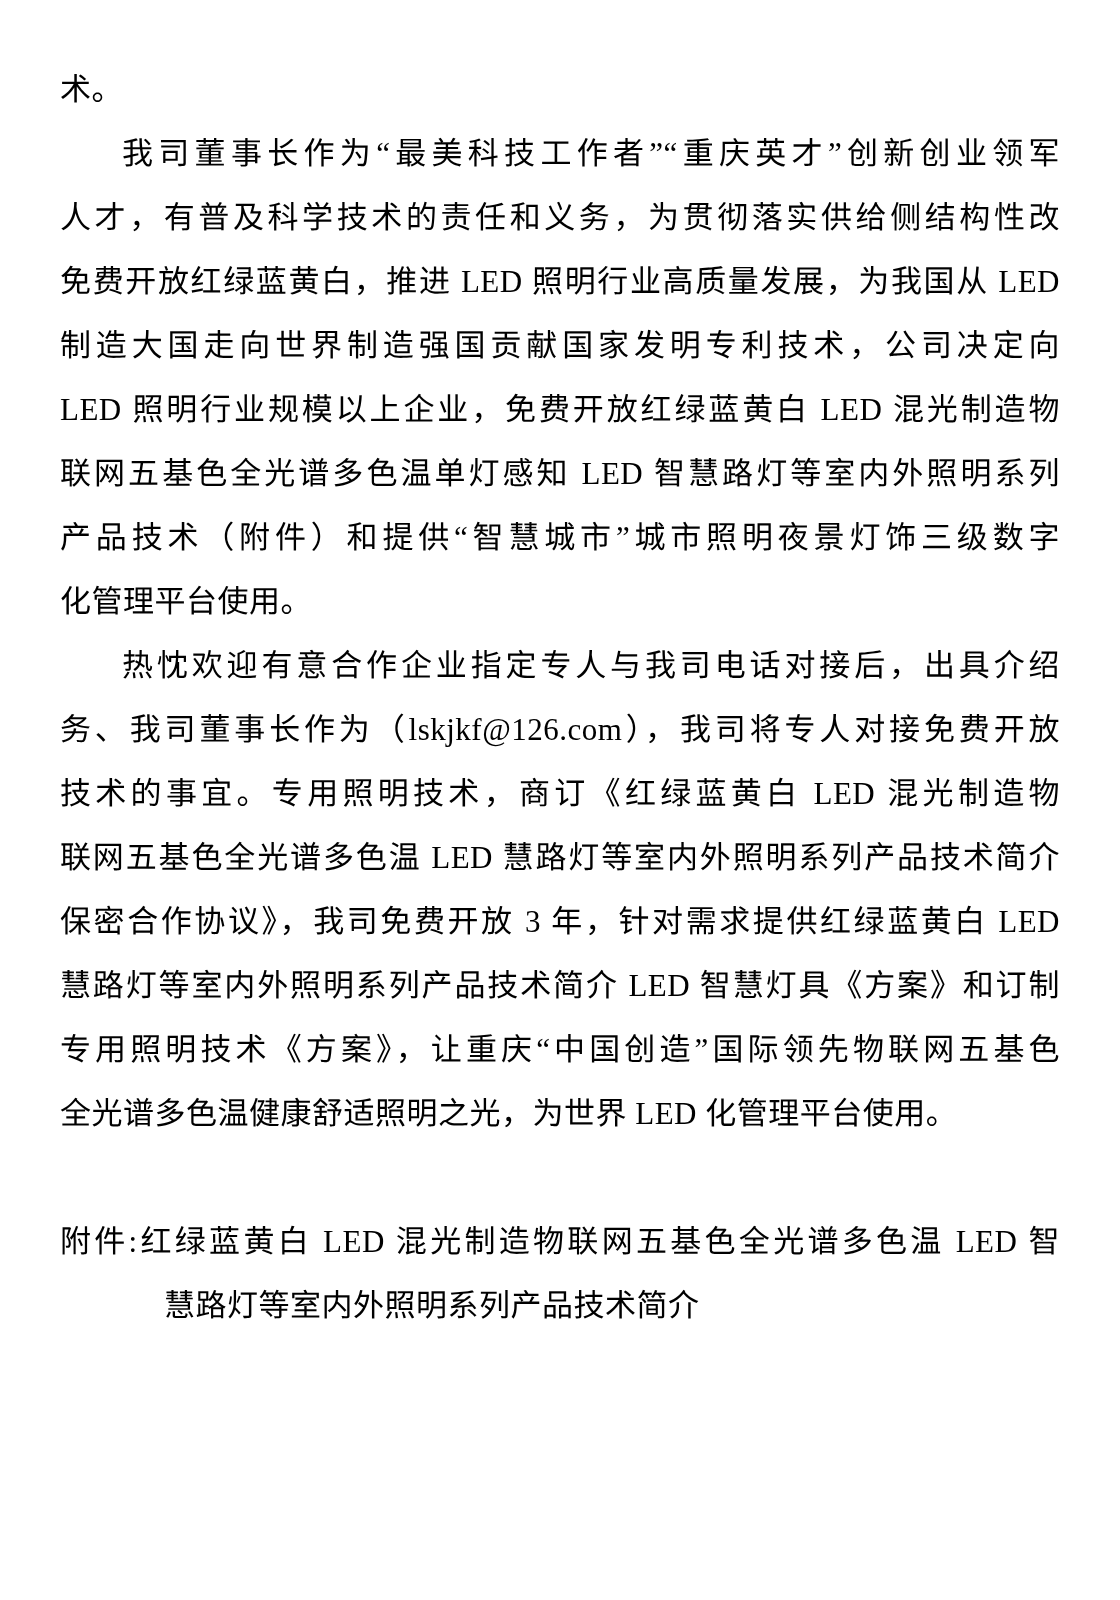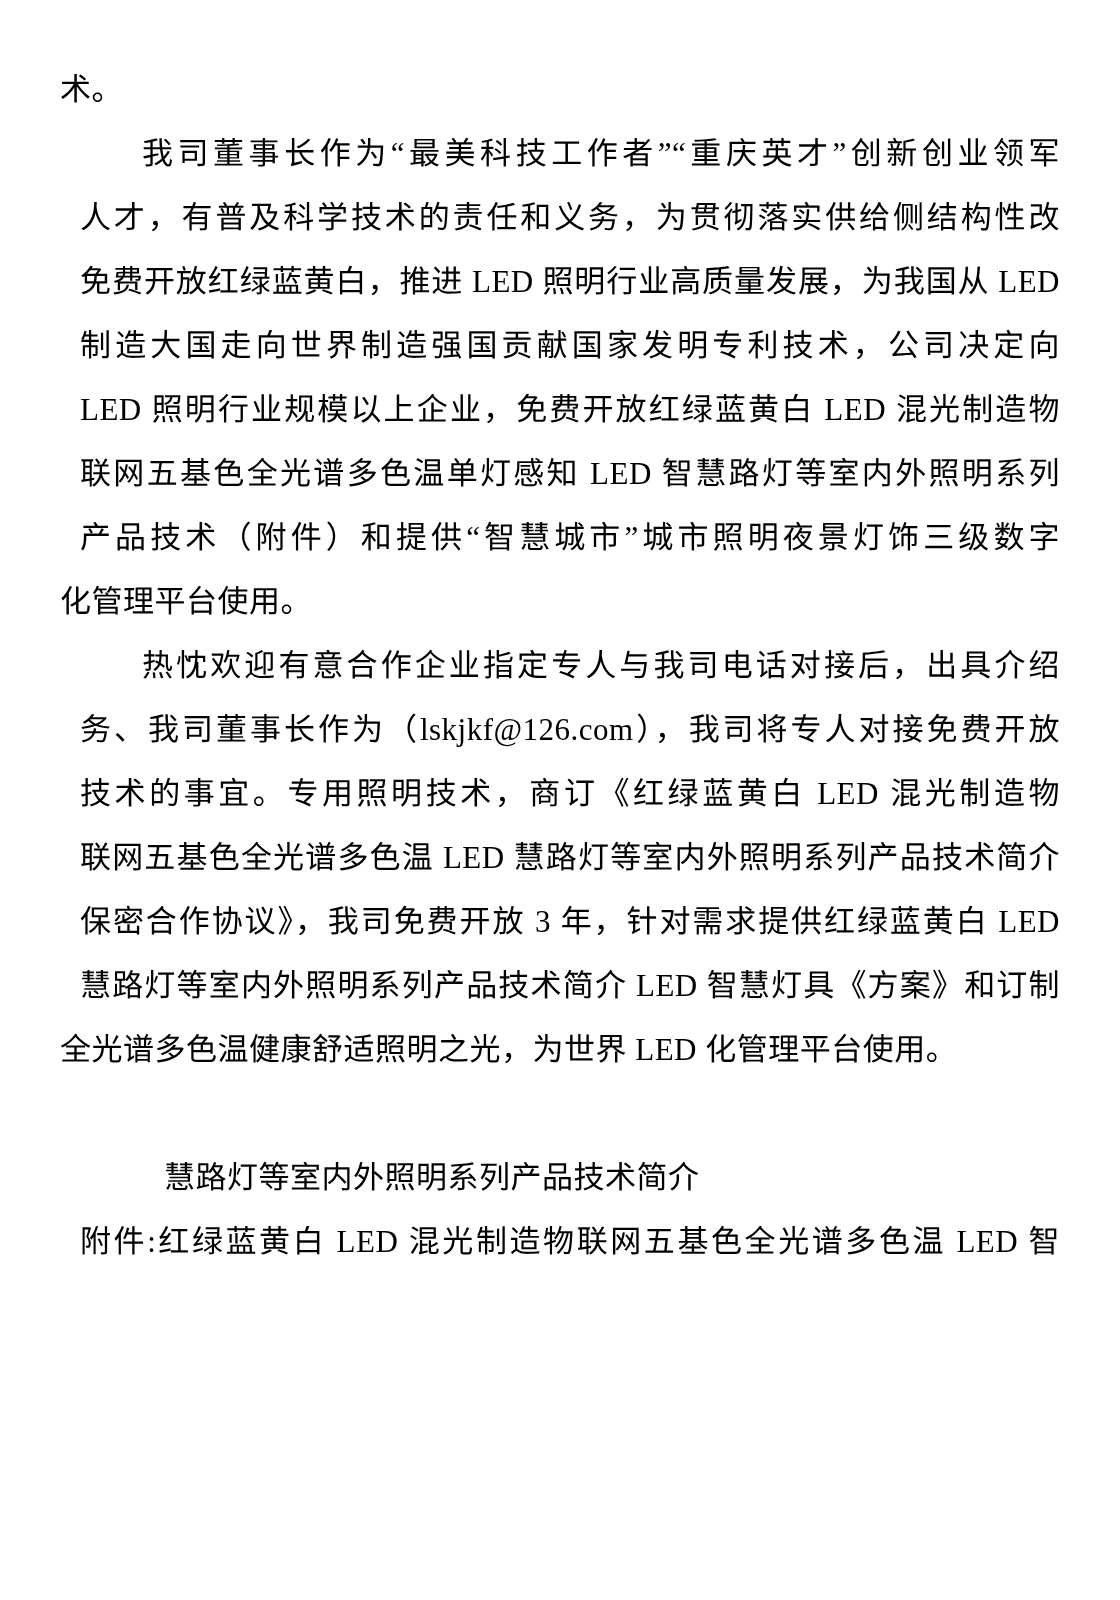--- a/index.html
+++ b/index.html
@@ -22,21 +22,20 @@
     line-height: 64px;
     height: 64px;
     letter-spacing: 0.5px;
     white-space: nowrap;
   }
   
   .j {
     white-space: normal;
     text-align: justify;
     text-align-last: justify;
-    margin-left: 20px;
     -moz-text-align-last: justify;
   }
   .indent { padding-left: 62px; }   
   .hang   { padding-left: 104px; }  
   .blank  { height: 64px; }
 </style>
 </head>
 <body>
 
 <div class="page">
@@ -53,21 +52,22 @@
   <div class="line">化管理平台使用。</div>
 
   <div class="line j indent">热忱欢迎有意合作企业指定专人与我司电话对接后，出具介绍</div>
 
   <div class="line j"><span>务、我司董事长作为（</span><span>lskjkf@126.com</span><span>），我司将专人对接免费开放</span></div>
 
   <div class="line j">技术的事宜。专用照明技术，商订《红绿蓝黄白 LED 混光制造物</div>
   <div class="line j">联网五基色全光谱多色温 LED 慧路灯等室内外照明系列产品技术简介</div>
   <div class="line j">保密合作协议》，我司免费开放 3 年，针对需求提供红绿蓝黄白 LED</div>
   <div class="line j">慧路灯等室内外照明系列产品技术简介 LED 智慧灯具《方案》和订制</div>
+  <div class="line j">专用照明技术《方案》，让重庆“中国创造”国际领先物联网五基色</div>
   <div class="line">全光谱多色温健康舒适照明之光，为世界 LED 化管理平台使用。</div>
 
 
   <div class="line blank"></div>
 
+  <div class="line j">附件:红绿蓝黄白 LED 混光制造物联网五基色全光谱多色温 LED 智</div>
   <div class="line hang">慧路灯等室内外照明系列产品技术简介</div>
-  <div class="line j">附件:红绿蓝黄白 LED 混光制造物联网五基色全光谱多色温 LED 智</div>
 
 </div>
 
 </body></html>

